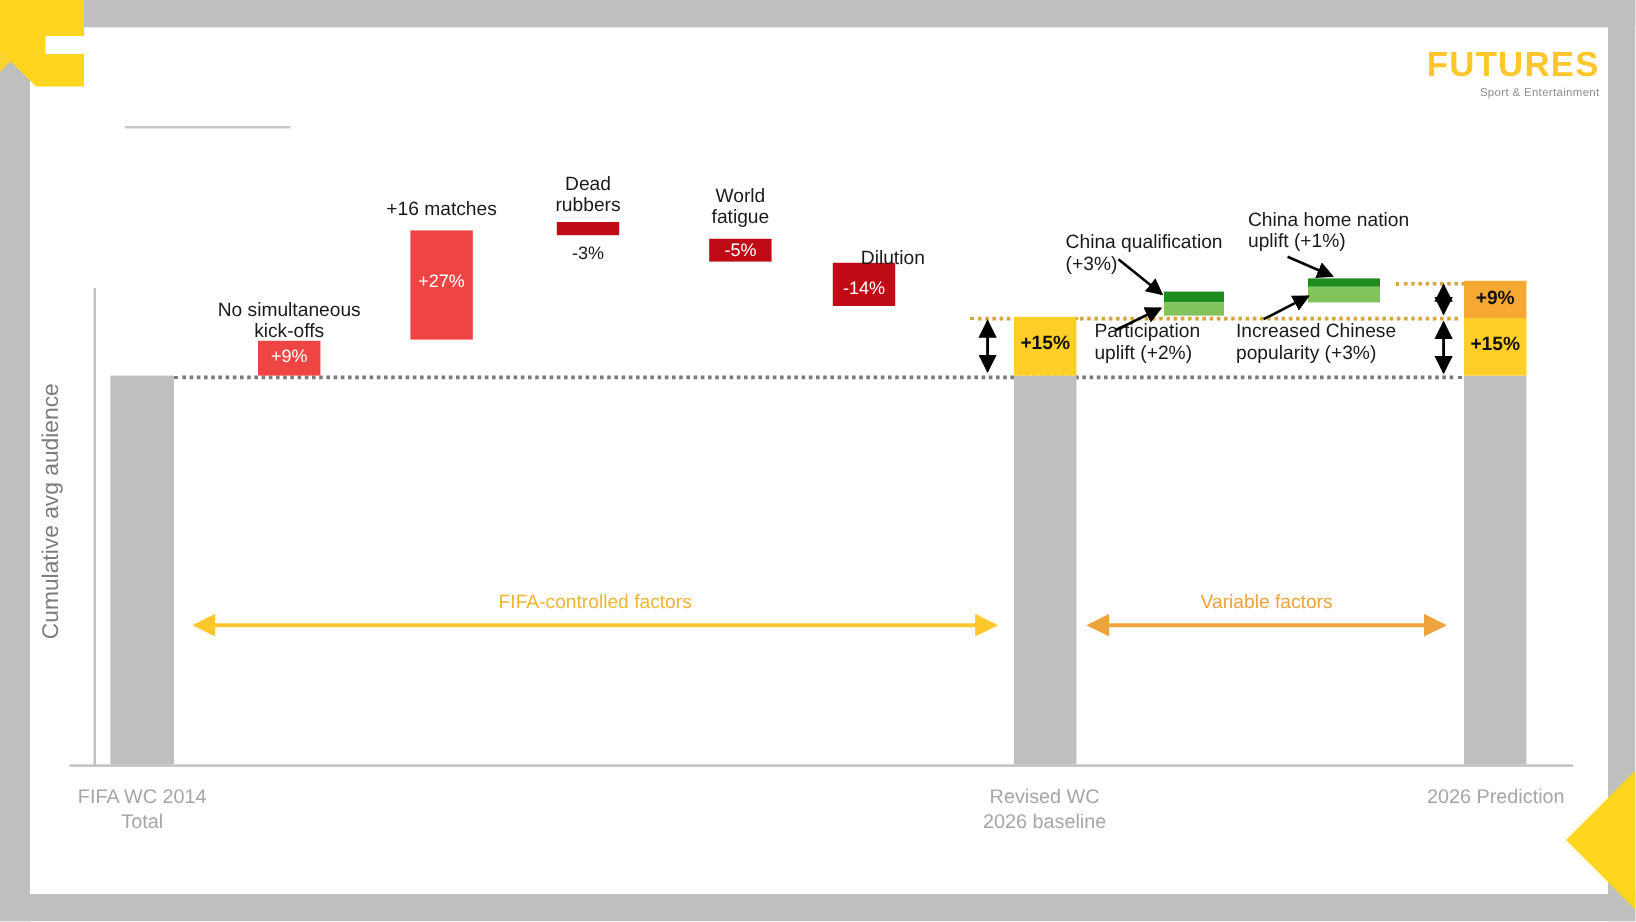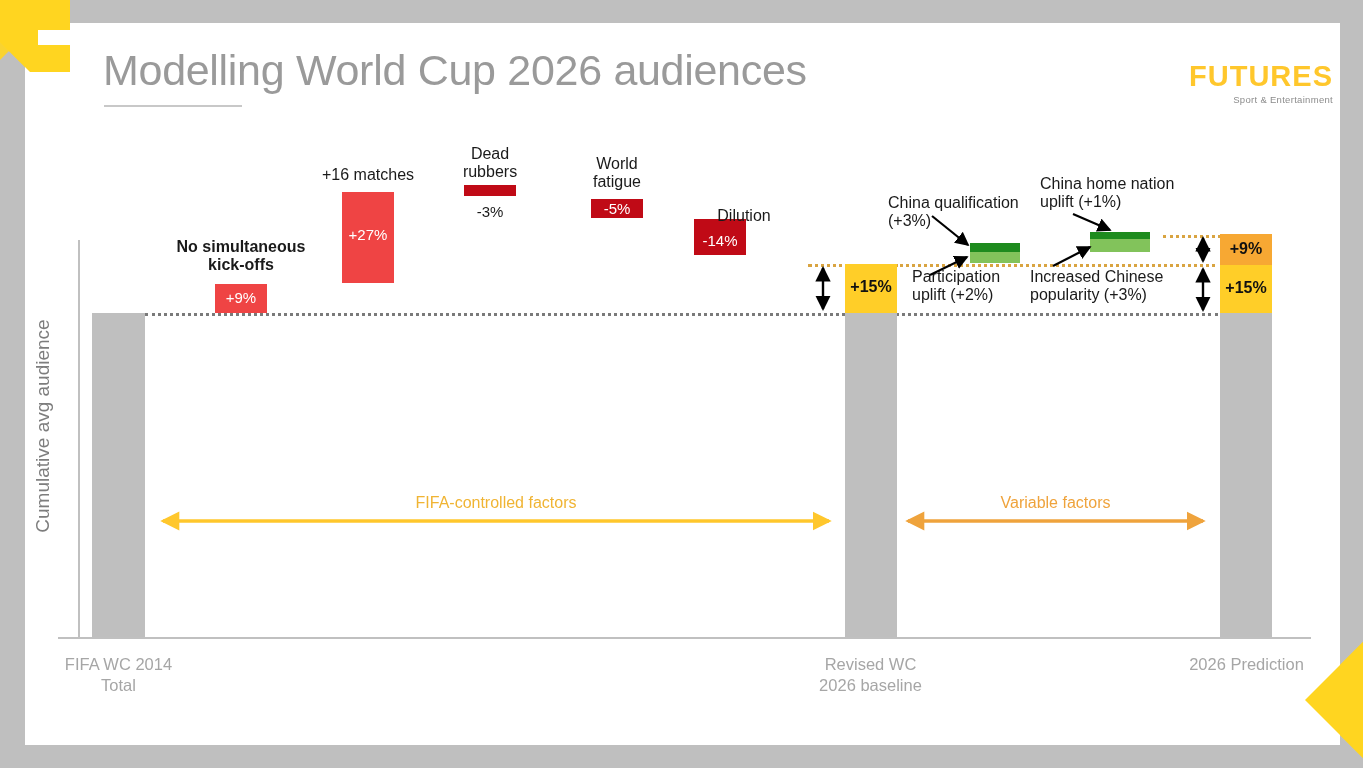--- a/index.html
+++ b/index.html
@@ -49,21 +49,20 @@
     height: 2px;
     background: #c8c8c8;
   }
   
   .logo {
     position: absolute;
     left: 1167px;
     top: 40px;
     width: 166px;
     text-align: right;
-    margin-top: 22px;
   }
   .logo-main {
     font-size: 29px;
     font-weight: bold;
     color: #FFC72C;
     letter-spacing: 1px;
     line-height: 1;
   }
   .logo-sub {
     font-size: 9.5px;
@@ -181,21 +180,20 @@
     <polygon points="1305,700 1363,642 1363,758 1305,700" fill="#FFD520"></polygon>
   </svg>
 
   <div class="white-card"></div>
 
   <svg class="overlay">
     <polygon points="0,0 70,0 70,30 38,30 38,45 70,45 70,72 30,72 0,42" fill="#FFD520"></polygon>
     <polygon points="1305,700 1363,642 1363,758 1305,700" fill="#FFD520"></polygon>
   </svg>
 
-  <div class="title">Modelling World Cup 2026 audiences</div>
   <div class="title-rule"></div>
 
   <div class="logo">
     <div class="logo-main">FUTURES</div>
     <div class="logo-sub">Sport &amp; Entertainment</div>
   </div>
 
   <div class="axis-line" style="left:78px;top:240px;width:1.5px;height:398px;"></div>
 
   <div class="axis-line" style="left:58px;top:637px;width:1253px;height:1.5px;"></div>
@@ -206,21 +204,21 @@
 
   <div class="top-dotted" style="left:808px;top:264px;width:42px;"></div>
   <div class="top-dotted" style="left:1163px;top:235px;width:58px;"></div>
   <div class="top-dotted" style="left:895px;top:264px;width:320px;"></div>
 
   <div class="bar bar-gray" style="left:92px;top:313px;width:53px;height:324px;"></div>
 
   <div class="bar bar-green" style="left:215px;top:284px;width:52px;height:29px;">
     <div class="bar-label-in" style="top:5px;">+9%</div>
   </div>
-  <div class="callout" style="left:166px;top:238px;width:150px;font-weight:bold;">
+  <div class="callout" style="left:166px;top:250px;width:150px;">
     <div>No simultaneous</div>
     <div>kick-offs</div>
   </div>
 
   <div class="bar bar-green" style="left:342px;top:192px;width:52px;height:91px;">
     <div class="bar-label-in" style="top:34px;">+27%</div>
   </div>
   <div class="callout" style="left:293px;top:166px;width:150px;">
     <div>+16 matches</div>
   </div>

